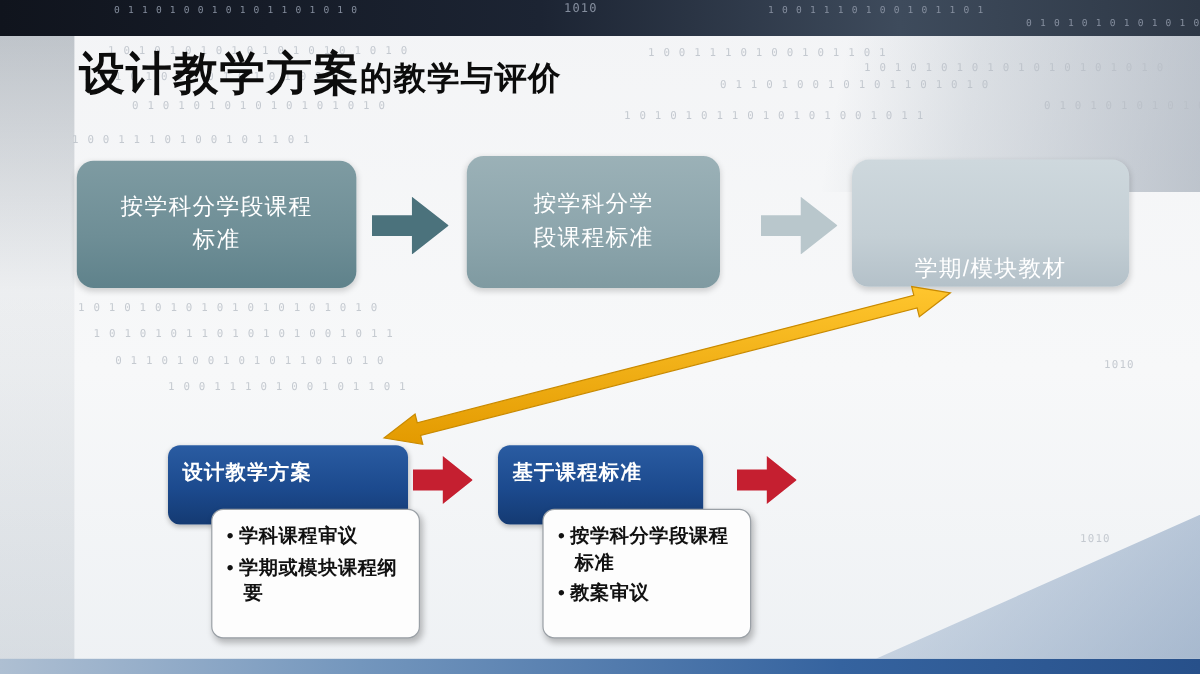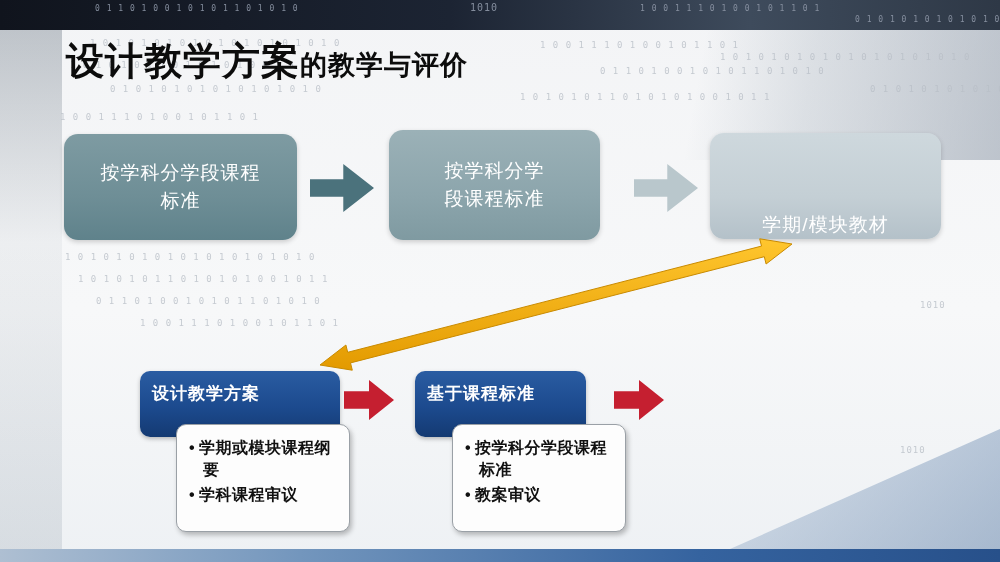--- a/index.html
+++ b/index.html
@@ -130,22 +130,22 @@
       </linearGradient>
     </defs>
     <polygon points="320,365 345.9,345.0 347.7,352.3 761.5,246.1 759.7,238.8 792,244 766.1,264.0 764.3,256.7 350.5,362.9 352.3,370.2" fill="url(#gold)" stroke="#c98a00" stroke-width="1"></polygon>
   </svg>
 
   <div class="step-header sh1">
     <span>设计教学方案</span>
   </div>
   <div class="callout co1">
     <ul>
+      <li>学科课程审议</li>
       <li>学期或模块课程纲要</li>
-      <li>学科课程审议</li>
     </ul>
   </div>
 
   <div class="red-arrow ra1"></div>
 
   <div class="step-header sh2">
     <span>基于课程标准</span>
   </div>
   <div class="callout co2">
     <ul>

